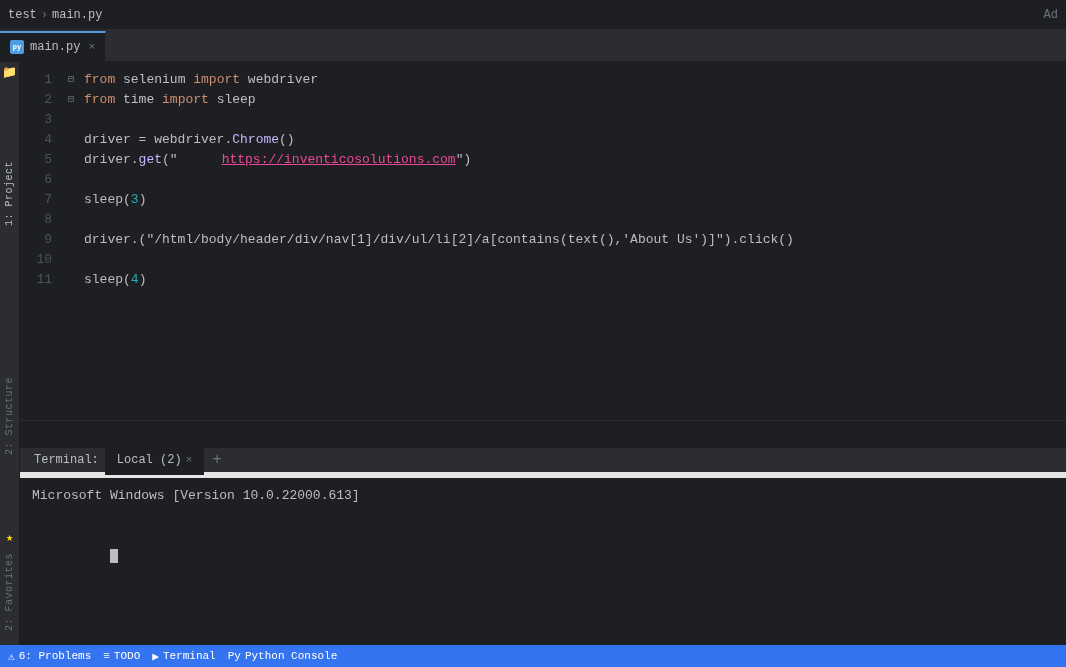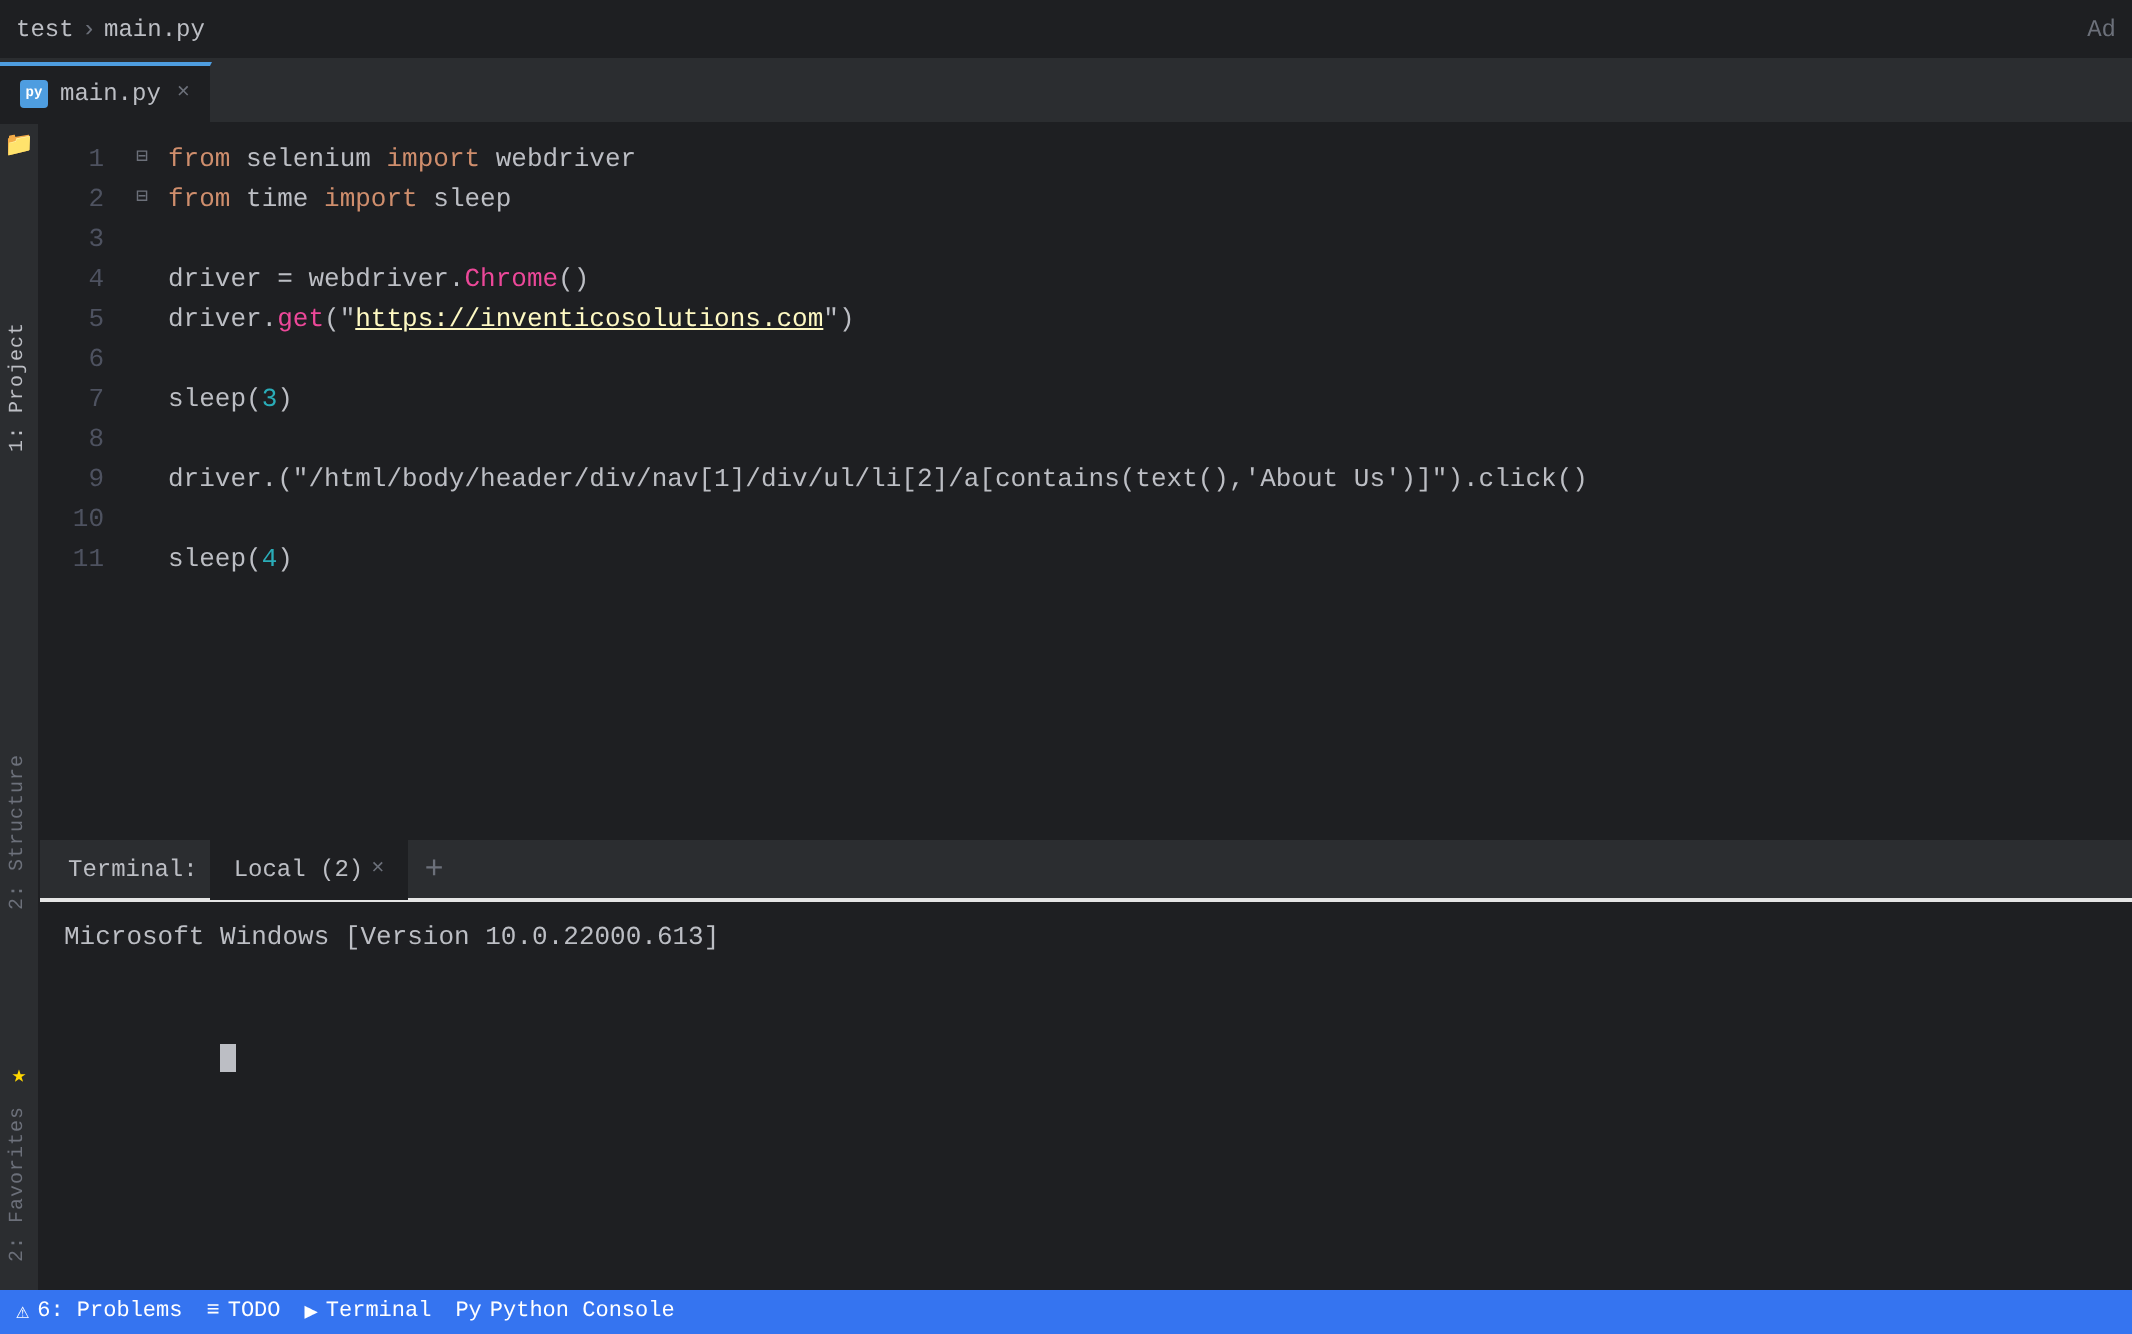--- a/index.html
+++ b/index.html
@@ -114,44 +114,45 @@
     .fold-arrow {
       width: 16px;
       display: inline-block;
       color: #6c707a;
       font-size: 10px;
       flex-shrink: 0;
     }
 
     
     .kw { color: #cf8e6d; }
-    .method { color: #ec4899; }
-    .link { color: #fef9c3; text-decoration: underline; }
+    .method { color: #c4b5fd; }
+    .link { color: #ec4899; text-decoration: underline; margin-left: 44px; }
     .plain { color: #bcbec4; }
     .strikethrough { text-decoration: line-through; color: #bcbec4; }
     .num { color: #2aacb8; }
 
     
     .bottom-panel {
       background: #1e1f22;
       border-top: 1px solid #2b2d30;
       flex-shrink: 0;
       height: 225px;
       display: flex;
       flex-direction: column;
     }
     .bottom-tabs {
       background: #2b2d30;
       height: 30px;
       display: flex;
       align-items: center;
       padding: 0 8px;
       gap: 0;
-      border-bottom: 2px solid #e5e5e5;
-      flex-shrink: 0;
+      border-bottom: 6px solid #e5e5e5;
+      flex-shrink: 0;
+      margin-top: 27px;
     }
     .bottom-tab {
       height: 30px;
       display: flex;
       align-items: center;
       padding: 0 12px;
       font-size: 12px;
       color: #6c707a;
       cursor: pointer;
       position: relative;

